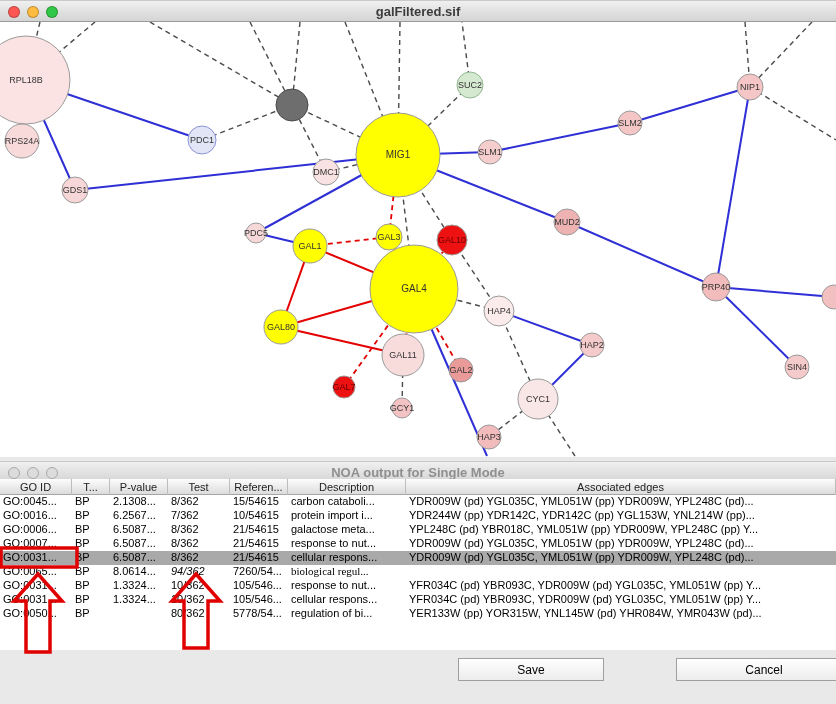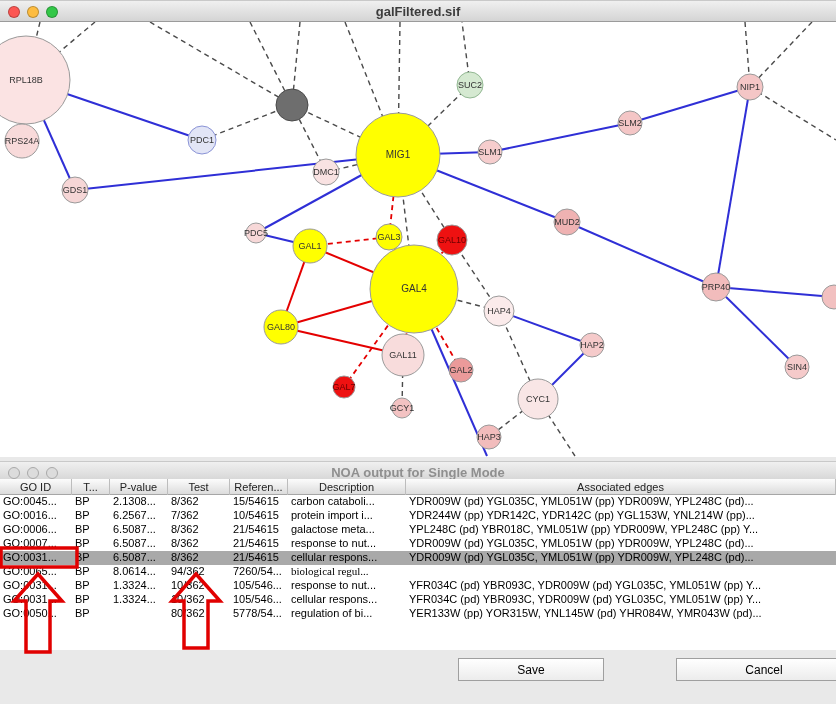--- a/index.html
+++ b/index.html
@@ -237,21 +237,21 @@
           <div class="td" style="width: 58px;">6.5087...</div>
           <div class="td" style="width: 62px;">8/362</div>
           <div class="td" style="width: 58px;">21/54615</div>
           <div class="td" style="width: 118px;">cellular respons...</div>
           <div class="td" style="width: 430px;">YDR009W (pd) YGL035C, YML051W (pp) YDR009W, YPL248C (pd)...</div>
         </div>
         <div class="tr">
           <div class="td" style="width: 72px;">GO:0065...</div>
           <div class="td" style="width: 38px;">BP</div>
           <div class="td" style="width: 58px;">8.0614...</div>
-          <div class="td" style="width: 62px;">94/362</div>
+          <div class="td" style="width: 62px; font-style: italic;">94/362</div>
           <div class="td" style="width: 58px;">7260/54...</div>
           <div class="td" style="width: 118px; font-family: Liberation Serif, serif;">biological regul...</div>
         </div>
         <div class="tr">
           <div class="td" style="width: 72px;">GO:0031...</div>
           <div class="td" style="width: 38px;">BP</div>
           <div class="td" style="width: 58px;">1.3324...</div>
           <div class="td" style="width: 62px;">10/362</div>
           <div class="td" style="width: 58px;">105/546...</div>
           <div class="td" style="width: 118px;">response to nut...</div>

